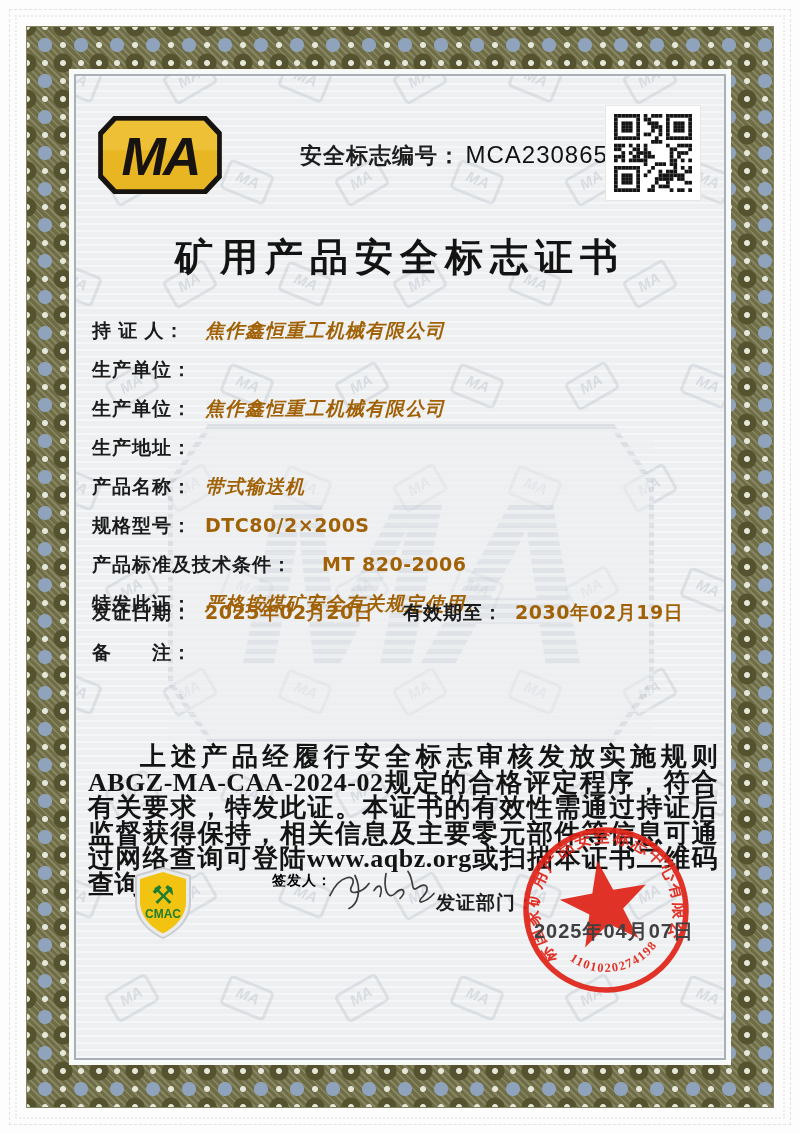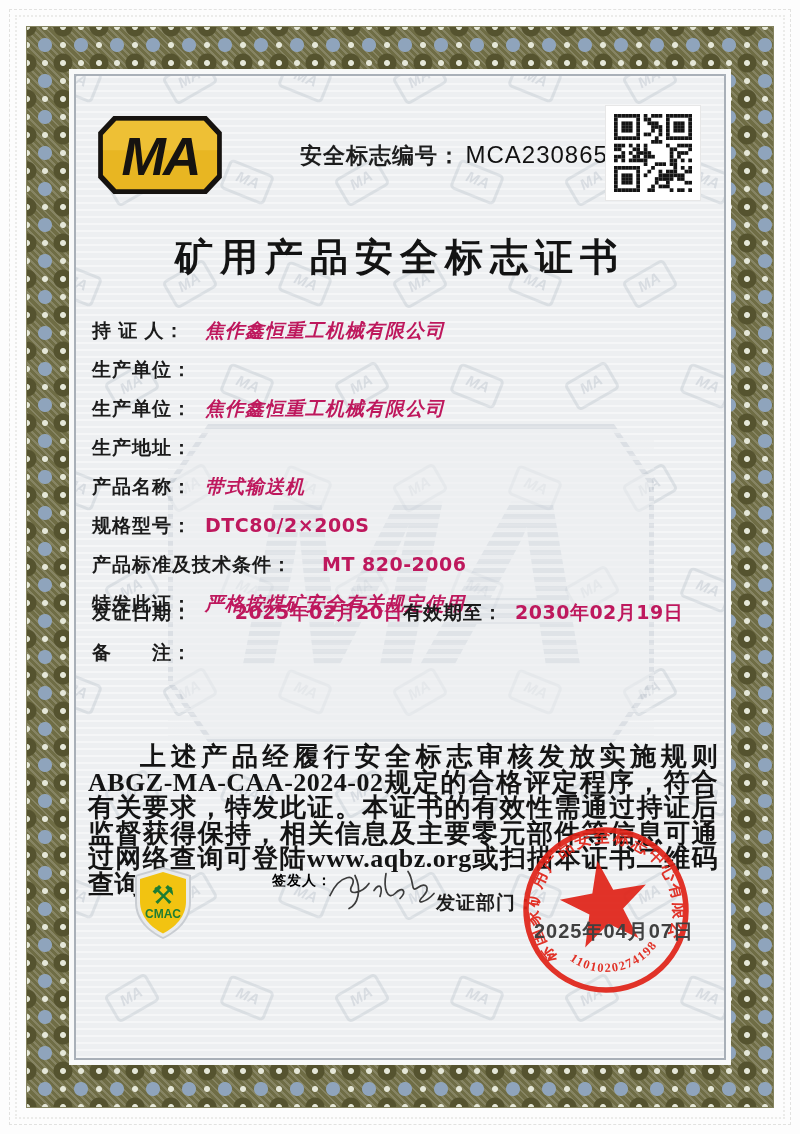--- a/index.html
+++ b/index.html
@@ -51,21 +51,21 @@
     display:flex;align-items:center;justify-content:center;box-shadow:0 0 0 1px #e7e7e7;}
   
   .title{position:absolute;left:0;top:232px;width:100%;text-align:center;z-index:3;
     font-size:38px;font-weight:900;color:#131313;letter-spacing:7px;
     font-family:"Liberation Serif","DejaVu Serif",serif;}
   
   .fields{position:absolute;left:92px;top:318px;width:624px;z-index:3;}
   .row{display:flex;align-items:baseline;margin-bottom:13px;min-height:23px;}
   .lbl{flex:0 0 113px;font-size:19px;font-weight:700;color:#1b1b1b;letter-spacing:1px;white-space:nowrap;}
   .lbl.auto{flex:0 0 auto;margin-right:30px;}
-  .val{font-size:19px;color:#be185d;text-align:right;}
+  .val{font-size:19px;color:#a16207;}
   .kai{font-family:"Liberation Serif","DejaVu Serif",serif;font-weight:700;font-style:italic;letter-spacing:1px;}
   .num{font-family:"DejaVu Sans","Liberation Sans",sans-serif;font-weight:700;letter-spacing:.5px;}
   .dates{position:absolute;left:92px;top:600px;width:624px;display:flex;align-items:baseline;z-index:3;}
   .dates .l1{flex:0 0 113px;}  .dates .v1{flex:0 0 198px;}
   .dates .l2{flex:0 0 112px;}
   .remark{position:absolute;left:92px;top:640px;z-index:3;}
   
   .statement{position:absolute;left:88px;top:744px;width:630px;z-index:3;
     font-family:"Liberation Serif","DejaVu Serif",serif;font-weight:700;
     font-size:26px;line-height:25.5px;color:#141414;text-align:justify;text-indent:2em;letter-spacing:.5px;}

